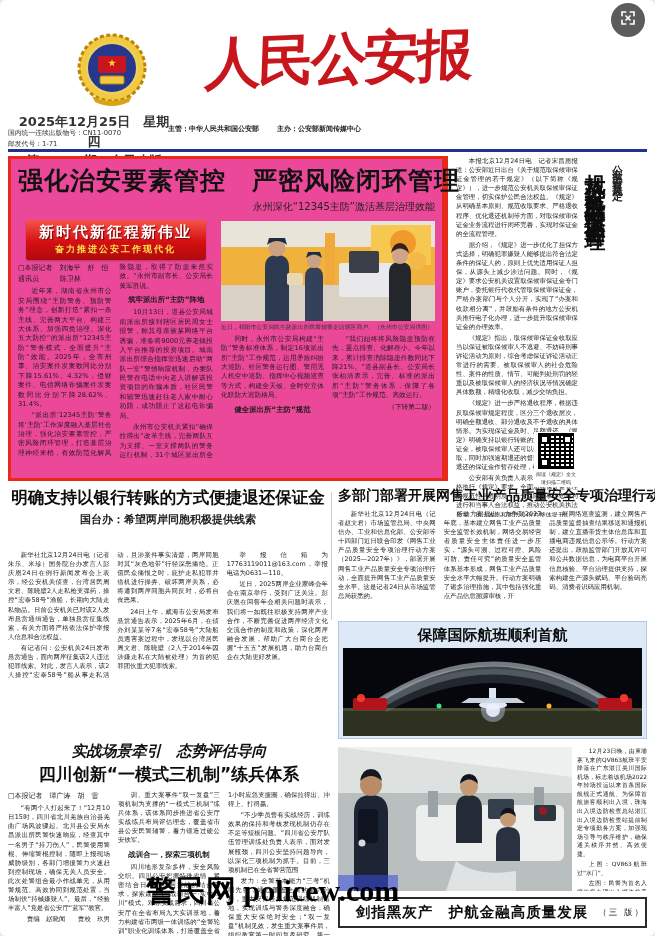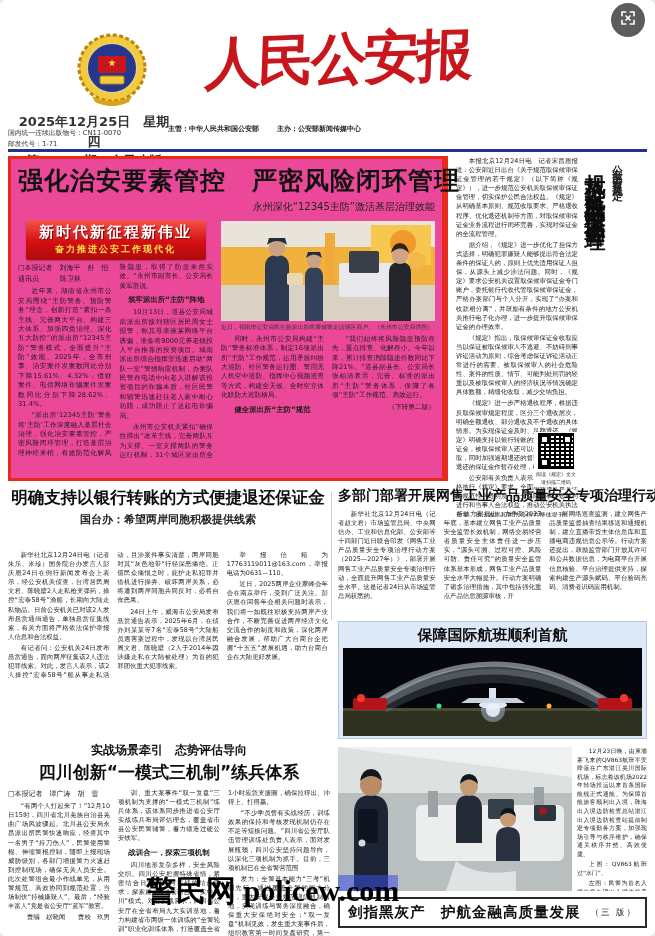--- a/index.html
+++ b/index.html
@@ -69,31 +69,31 @@
   .product .hl-m { font-size:14px; }
   .product .cols3 { height:96px; margin-top:5px; }
 
   
   .flight { position:absolute; left:338px; top:621px; width:309px; height:118px; background:#dde9f6; border:1px solid #b3c8e0; padding:3px 4px; }
   .flight-t { font-size:15px; font-weight:900; text-align:center; color:#0d0d0d; margin:1px 0 3px; }
   .photo2 { width:299px; height:88px; display:block; }
 
   
   .sichuan { position:absolute; left:8px; top:742px; width:322px; }
-  .kick { font-size:12px; font-weight:bold; text-align:center; color:#111; }
+  .kick { font-size:15px; font-weight:bold; text-align:center; color:#111;font-style:italic; }
   .sichuan .hl-m { font-size:17px; margin-top:2px; }
   .sichuan .cols3 { height:150px; margin-top:5px; }
 
   
   .imm-photo { position:absolute; left:338px; top:747px; width:234px; height:144px; }
   .imm-cap { position:absolute; left:577px; top:747px; width:70px; height:144px; font-size:5.9px; line-height:1.45; text-align:justify; color:#222; overflow:hidden; }
   .imm-cap p { margin:0 0 2px; text-indent:2em; }
 
   
-  .fin { position:absolute; left:338px; top:897px; width:309px; height:31px; border:2px solid #2b2b2b; display:flex; align-items:center; justify-content:center; gap:10px; background:#fff; }
+  .fin { position:absolute; left:338px; top:897px; width:309px; height:31px; border:2px solid #2b2b2b; display:flex; align-items:center; justify-content:flex-end; gap:10px; background:#fff; }
   .fin .t { font-size:14.5px; font-weight:900; color:#0d0d0d; letter-spacing:1px; }
   .fin .p { font-size:8.5px; color:#222; letter-spacing:2px; }
 
   
   .wm { position:absolute; left:146px; top:871px; font-family:"Liberation Serif","DejaVu Serif",serif; font-size:30px; font-weight:bold; color:#000000; z-index:8; white-space:nowrap; }
 </style>
 </head>
 <body>
 
 <div class="sheet">

